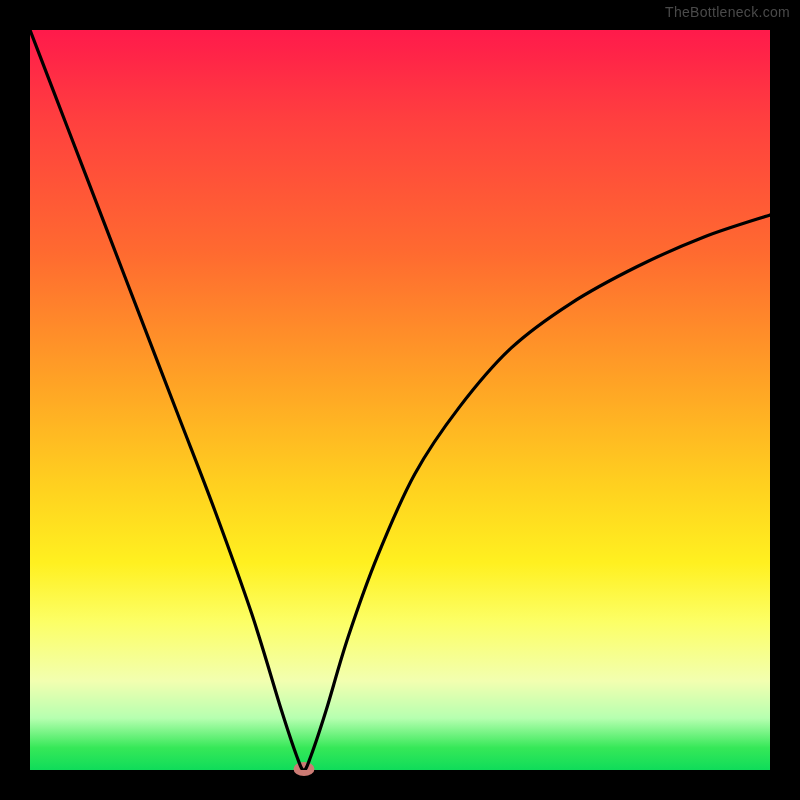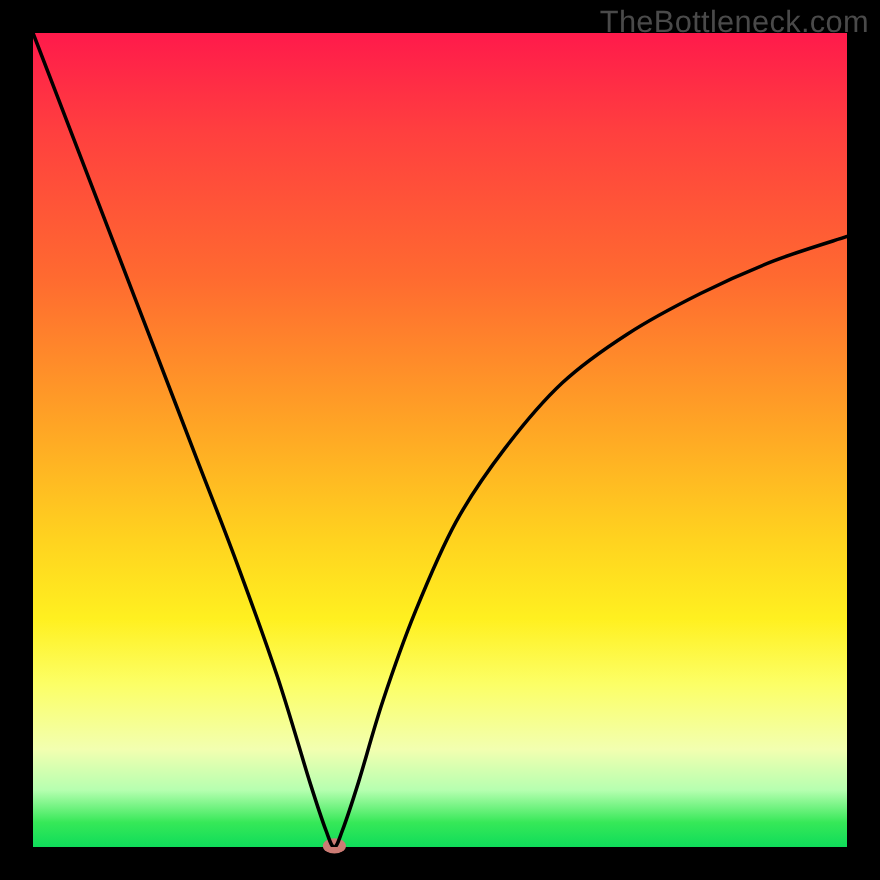--- a/index.html
+++ b/index.html
@@ -15,21 +15,21 @@
     width: 800px;
     height: 800px;
     background: #000;
     position: relative;
   }
   .watermark {
     position: absolute;
     top: 4px;
     right: 10px;
     color: #4a4a4a;
-    font-size: 28px;
+    font-size: 14px;
     font-weight: 500;
     letter-spacing: 0.3px;
     z-index: 50;
     text-align: center;
   }
   .plot-area {
     position: absolute;
     left: 30px;
     top: 30px;
     width: 740px;

